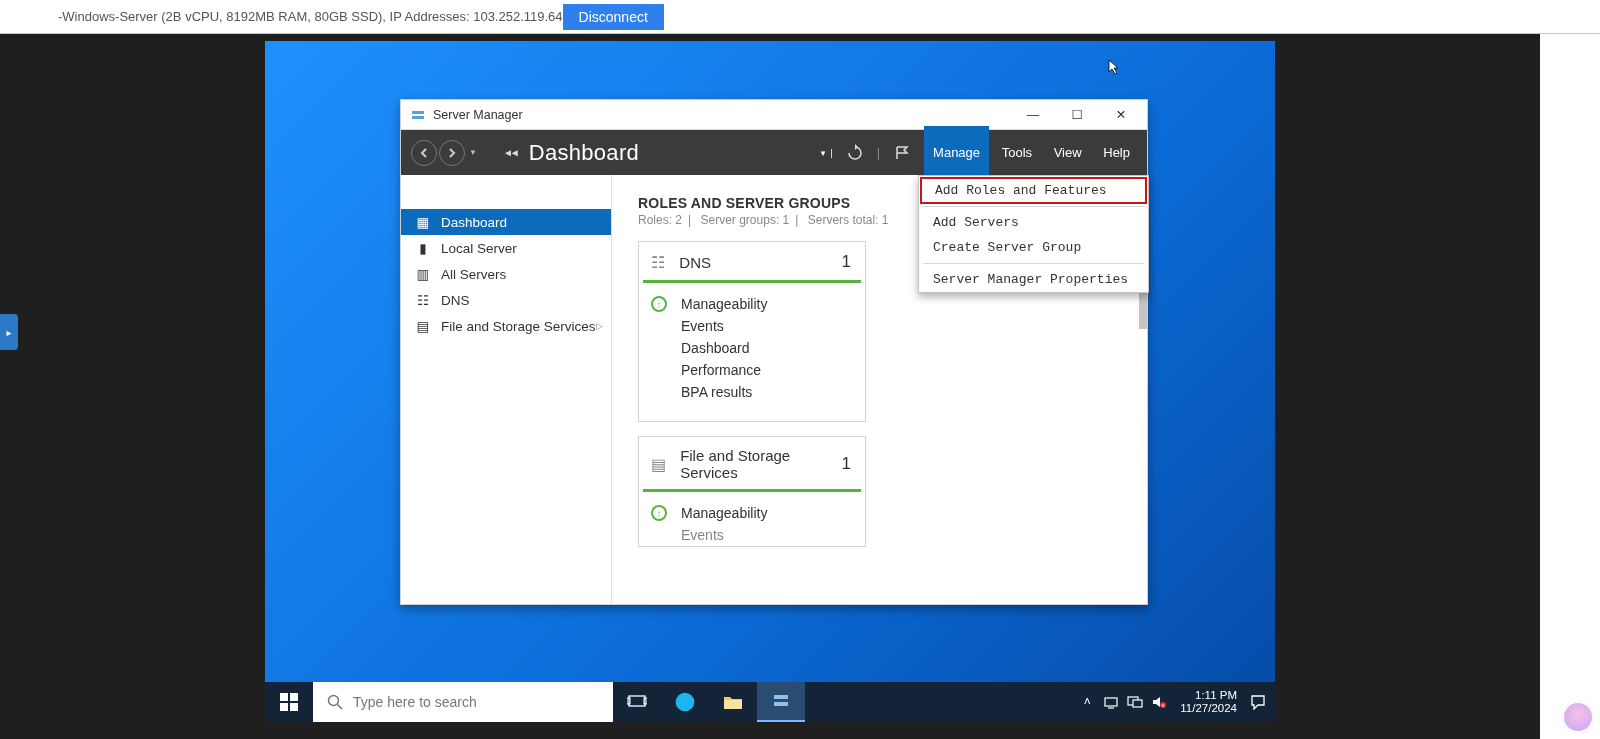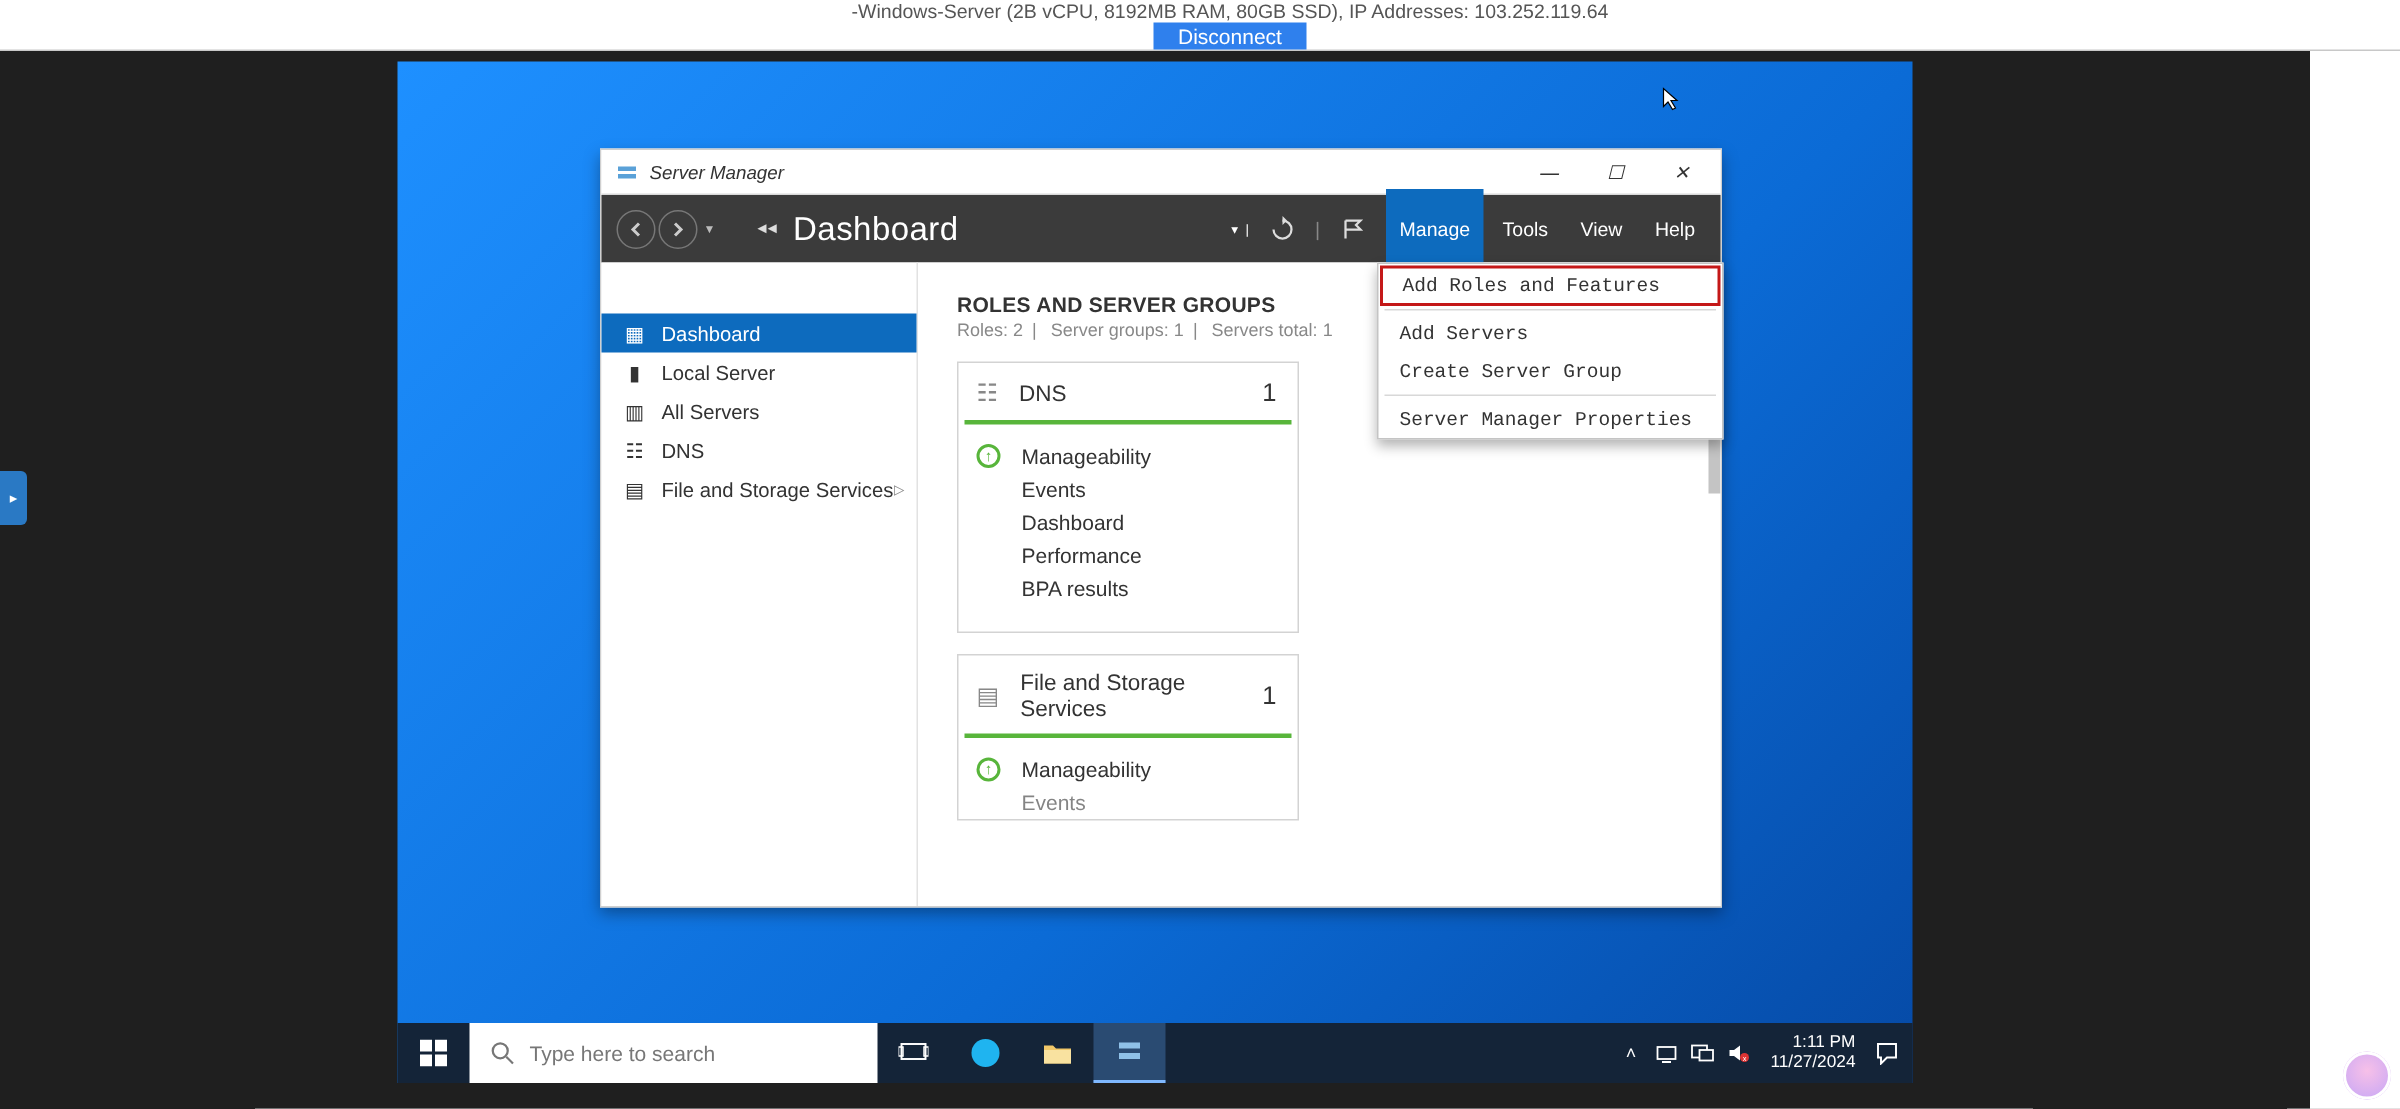--- a/index.html
+++ b/index.html
@@ -1,38 +1,38 @@
 <!DOCTYPE html>
 <html><head>
 <meta charset="utf-8">
 <style>
   * { box-sizing: border-box; }
   html, body { margin:0; padding:0; width:1600px; height:739px; font-family: "Segoe UI", Arial, sans-serif; background:#fff; color:#000; }
 
   
-  .topbar { position:absolute; top:0; left:0; width:1600px; height:34px; background:#fff; border-bottom:1px solid #c8c8c8; display:flex; align-items:center; padding:0 18px 0 58px; font-size:13px; color:#555;flex-direction:column; }
+  .topbar { position:absolute; top:0; left:0; width:1600px; height:34px; background:#fff; border-bottom:1px solid #c8c8c8; display:flex; align-items:center; padding:0 18px 0 58px; font-size:13px; color:#555; }
   .topbar button.disconnect { background:#2f80ed; color:#fff; border:none; height:26px; padding:0 16px; font-size:14px; cursor:pointer; }
 
   
   .canvas { position:absolute; top:34px; left:0; width:1540px; height:705px; background:#1f1f1f; }
   .right-gutter { position:absolute; top:34px; right:0; width:60px; height:705px; background:#fff; }
   .tab-handle { position:absolute; left:0; top:280px; width:18px; height:36px; background:#2a79c4; border-radius:0 4px 4px 0; display:flex; align-items:center; justify-content:center; color:#fff; font-size:10px; }
   .brain-badge { position:absolute; right:6px; bottom:6px; width:32px; height:32px; border-radius:50%; background:radial-gradient(circle at 50% 40%, #f7c0e8, #c2a4f7); box-shadow:0 0 0 2px #fff inset; }
 
   
   .desktop { position:absolute; left:265px; top:7px; width:1010px; height:681px; background:linear-gradient(135deg,#1e90ff 0%, #0b6bd6 60%, #064aa6 100%); }
 
   
   .desktop-icon { position:absolute; top:16px; left:10px; width:70px; text-align:center; color:#fff; font-size:12px; text-shadow:0 0 2px #000; }
   .desktop-icon svg { width:40px; height:40px; }
   .desktop-icon span { display:block; line-height:14px; }
 
   
   .sm-window { position:absolute; top:58px; left:135px; width:748px; height:506px; background:#fff; border:1px solid #cfcfcf; box-shadow:0 4px 10px rgba(0,0,0,0.35); }
-  .sm-titlebar { height:30px; background:#fff; display:flex; align-items:center; justify-content:space-between; padding:0 4px 0 10px; border-bottom:1px solid #d9d9d9; font-size:12.5px; color:#333;font-style:italic; }
+  .sm-titlebar { height:30px; background:#fff; display:flex; align-items:center; justify-content:space-between; padding:0 4px 0 10px; border-bottom:1px solid #d9d9d9; font-size:12.5px; color:#333; }
   .sm-titlebar .ti { display:flex; align-items:center; gap:8px; }
   .win-controls { display:flex; }
   .win-controls div { width:44px; height:30px; display:flex; align-items:center; justify-content:center; }
 
   
   .sm-header { height:45px; background:#3b3b3b; display:flex; align-items:center; color:#fff; }
   .nav-btns { display:flex; align-items:center; gap:2px; padding-left:10px; }
   .nav-btn { width:26px; height:26px; border:1px solid #777; border-radius:50%; display:flex; align-items:center; justify-content:center; color:#ccc; }
   .bc-title { font-size:22px; font-weight:300; color:#fff; margin-left:36px; letter-spacing:0.3px; }
   .bc-caret { font-size:10px; color:#ddd; margin-right:6px; }
@@ -69,21 +69,21 @@
 
   
   .dropdown { position:absolute; top:75px; left:655px; width:231px; background:#fff; border:1px solid #c4c4c4; box-shadow:0 4px 8px rgba(0,0,0,0.3); z-index:50; }
   .dropdown .ditem { padding:5px 14px; font-size:13px; color:#333; cursor:pointer;font-family:Liberation Mono, monospace; }
   .dropdown .ditem:first-child { margin:2px; outline:2px solid #c41818; outline-offset:-1px; }
   .dropdown hr { border:none; border-top:1px solid #d8d8d8; margin:3px 4px; }
 
   
   .taskbar { position:absolute; left:0; bottom:0; width:100%; height:40px; background:#142438; display:flex; align-items:center; color:#fff; font-size:12px; }
   .start-btn { width:48px; height:40px; display:flex; align-items:center; justify-content:center; }
-  .search-box { width:272px; height:40px; background:#fff; display:flex; align-items:center; gap:10px; padding-left:14px; color:#777; font-size:14px; }
+  .search-box { width:300px; height:40px; background:#fff; display:flex; align-items:center; gap:10px; padding-left:14px; color:#777; font-size:14px; }
   .task-icons { display:flex; align-items:center; }
   .task-icons .ti { width:48px; height:40px; display:flex; align-items:center; justify-content:center; }
   .task-icons .ti.active { background:#2a4b72; border-bottom:2px solid #7fb8ff; }
   .tray { margin-left:auto; display:flex; align-items:center; gap:6px; padding-right:8px; }
   .tray .clk { text-align:right; line-height:13px; font-size:11.5px; padding:0 6px; }
   .tray-ico { width:18px; height:18px; display:inline-flex; align-items:center; justify-content:center; }
 
   .cursor-ptr { position:absolute; top:16px; left:842px; font-size:20px; color:#fff; text-shadow:0 0 2px #000; pointer-events:none; z-index:200;}
   .cursor-ptr svg { width:16px; height:16px; }
 </style>

